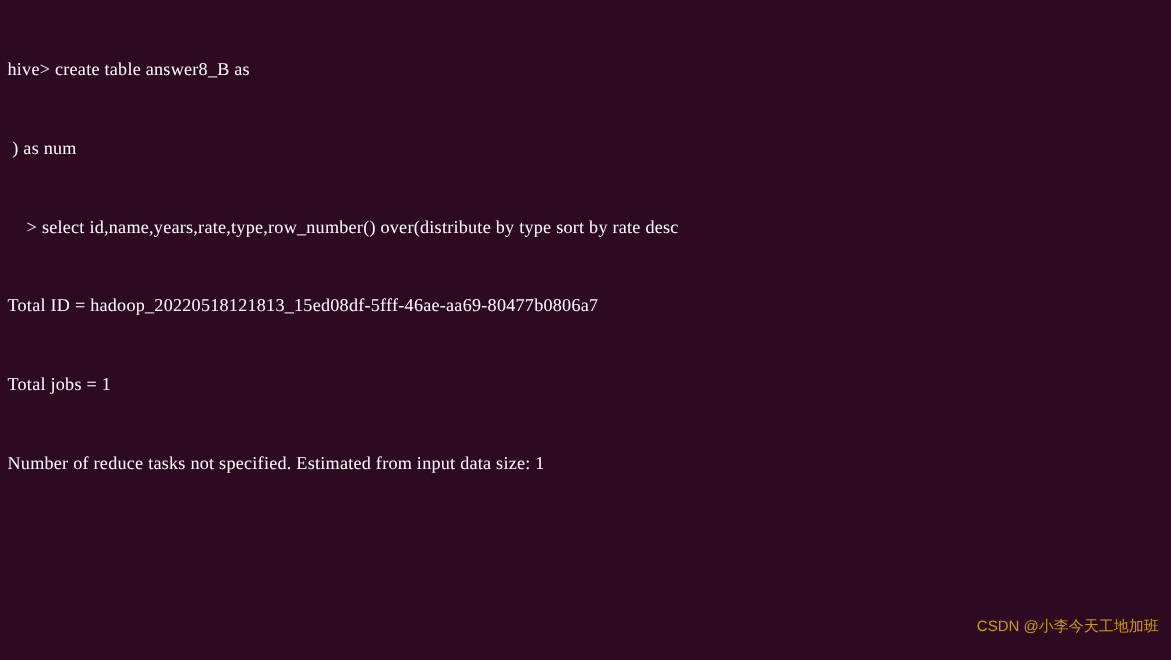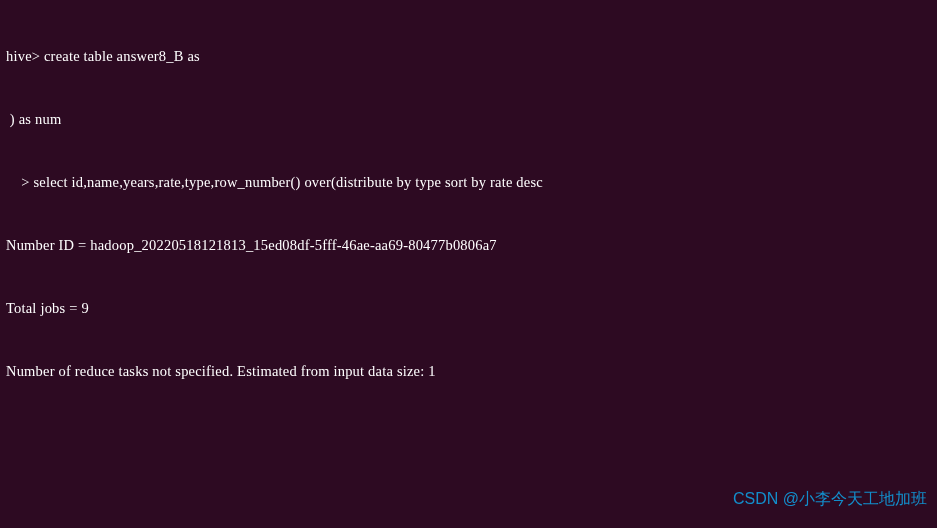--- a/index.html
+++ b/index.html
@@ -26,35 +26,35 @@
     }
     .line {
       display: block;
       white-space: pre;
       font-family: Liberation Serif, serif;
     }
     .watermark {
       position: absolute;
       bottom: 18px;
       right: 10px;
-      color: #0ea5e9;
-      font-size: 16px;
+      color: #eab308;
+      font-size: 12px;
       font-family: sans-serif;
       opacity: 0.85;
     }
   </style>
 </head>
 <body>
 
 <div class="terminal">
   <span class="line">hive&gt; create table answer8_B as</span>
   <span class="line"> ) as num</span>
   <span class="line">    &gt; select id,name,years,rate,type,row_number() over(distribute by type sort by rate desc</span>
-  <span class="line">Number ID = hadoop_20220518121813_15ed08df-5fff-46ae-aa69-80477b0806a7</span>
-  <span class="line">Total jobs = 9</span>
+  <span class="line">Total ID = hadoop_20220518121813_15ed08df-5fff-46ae-aa69-80477b0806a7</span>
+  <span class="line">Total jobs = 1</span>
   <span class="line">Number of reduce tasks not specified. Estimated from input data size: 1</span>
   
   
   
   
   
   
   
   
   

